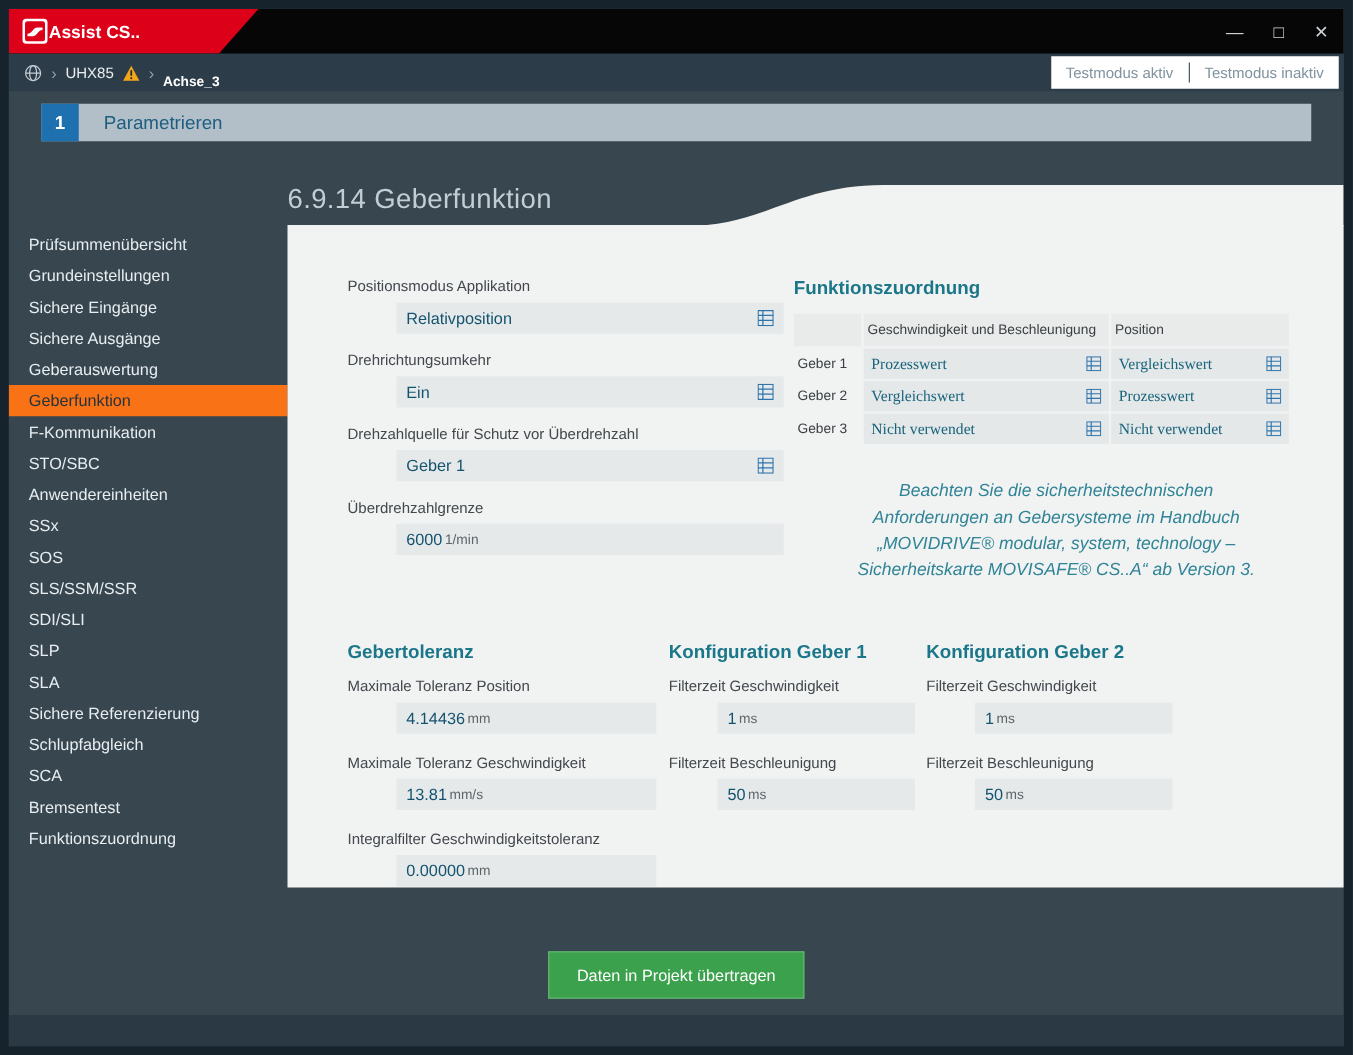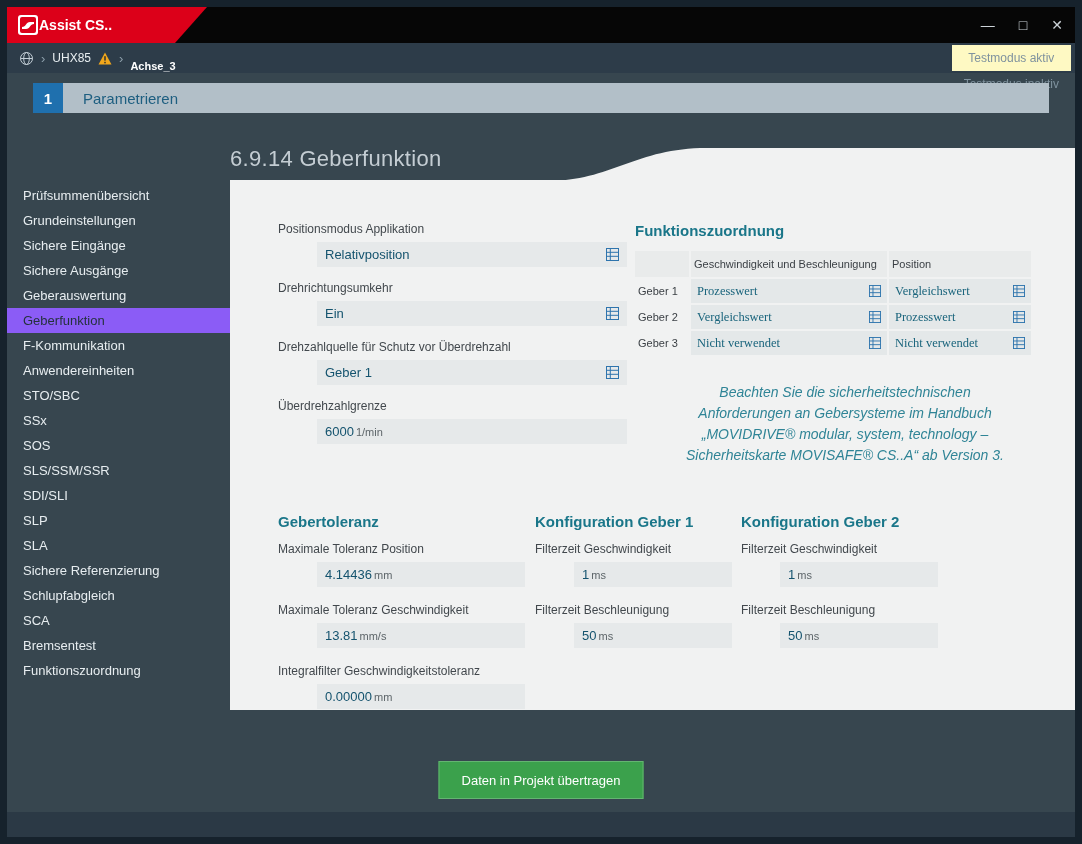--- a/index.html
+++ b/index.html
@@ -16,36 +16,36 @@
   .win-controls { position:absolute; right:12px; top:0; height:36px; display:flex; align-items:center; gap:24px; }
   .win-controls span { color:#ccd3d8; font-size:14px; cursor:default; line-height:36px; }
 
   
   .breadcrumb { position:absolute; left:0; top:36px; width:100%; height:30px; background:#2d3c49;
                 display:flex; align-items:center; justify-content:space-between; padding:0 4px 0 12px; }
   .bc-left { display:flex; align-items:center; gap:7px; }
   .bc-device { color:#e8eef1; font-size:12px; }
   .bc-axis { color:#ffffff; font-size:11px; font-weight:bold;margin-top:16px; }
   .chev { color:#8ea0ac; font-size:13px; }
-  .bc-right { display:flex; align-items:center; background:#fef9c3; height:26px;flex-direction:column; }
+  .bc-right { display:flex; align-items:center; background:#ffffff; height:26px; }
   .tm-btn { color:#7f929e; font-size:12px; padding:0 12px; line-height:26px; }
   .tm-div { width:1px; height:16px; background:#4a5a66; }
 
   
   .stepbar { position:absolute; left:26px; top:76px; width:1016px; height:30px; background:#b2bfc8;
              display:flex; align-items:center; }
   .stepnum { width:30px; height:30px; background:#1f70ae; color:#ffffff; font-size:15px; font-weight:bold;
              display:flex; align-items:center; justify-content:center; }
   .steplabel { margin-left:20px; color:#1d5e80; font-size:15px; }
 
   
   .sidebar { position:absolute; left:0; top:176px; width:223px; }
   .side-item { height:25px; line-height:25px; padding-left:16px; color:#e7edf0; font-size:13px;
                white-space:nowrap; cursor:default; }
-  .side-item.selected { background:#8b5cf6; color:#24323c; }
+  .side-item.selected { background:#f97316; color:#24323c; }
 
   
   .panel-title { position:absolute; left:223px; top:139px; color:#c4cdd3; font-size:22px;
                  letter-spacing:0.3px; }
   .swoosh { position:absolute; left:223px; top:141px; }
   .panel { position:absolute; left:223px; top:173px; width:845px; height:530px; background:#f1f2f2; }
 
   .sec-head { color:#1a7689; font-size:15px; font-weight:bold; margin-bottom:12px; }
   .f-label { color:#42484d; font-size:12px; margin-bottom:6px; white-space:nowrap; }
   .field { height:25px; background:#e6e9ea; display:flex; align-items:center; padding:0 8px;
@@ -139,22 +139,22 @@
   </div>
 
   <div class="sidebar">
     <div class="side-item">Prüfsummenübersicht</div>
     <div class="side-item">Grundeinstellungen</div>
     <div class="side-item">Sichere Eingänge</div>
     <div class="side-item">Sichere Ausgänge</div>
     <div class="side-item">Geberauswertung</div>
     <div class="side-item selected">Geberfunktion</div>
     <div class="side-item">F-Kommunikation</div>
+    <div class="side-item">STO/SBC</div>
     <div class="side-item">Anwendereinheiten</div>
-    <div class="side-item">STO/SBC</div>
     <div class="side-item">SSx</div>
     <div class="side-item">SOS</div>
     <div class="side-item">SLS/SSM/SSR</div>
     <div class="side-item">SDI/SLI</div>
     <div class="side-item">SLP</div>
     <div class="side-item">SLA</div>
     <div class="side-item">Sichere Referenzierung</div>
     <div class="side-item">Schlupfabgleich</div>
     <div class="side-item">SCA</div>
     <div class="side-item">Bremsentest</div>

